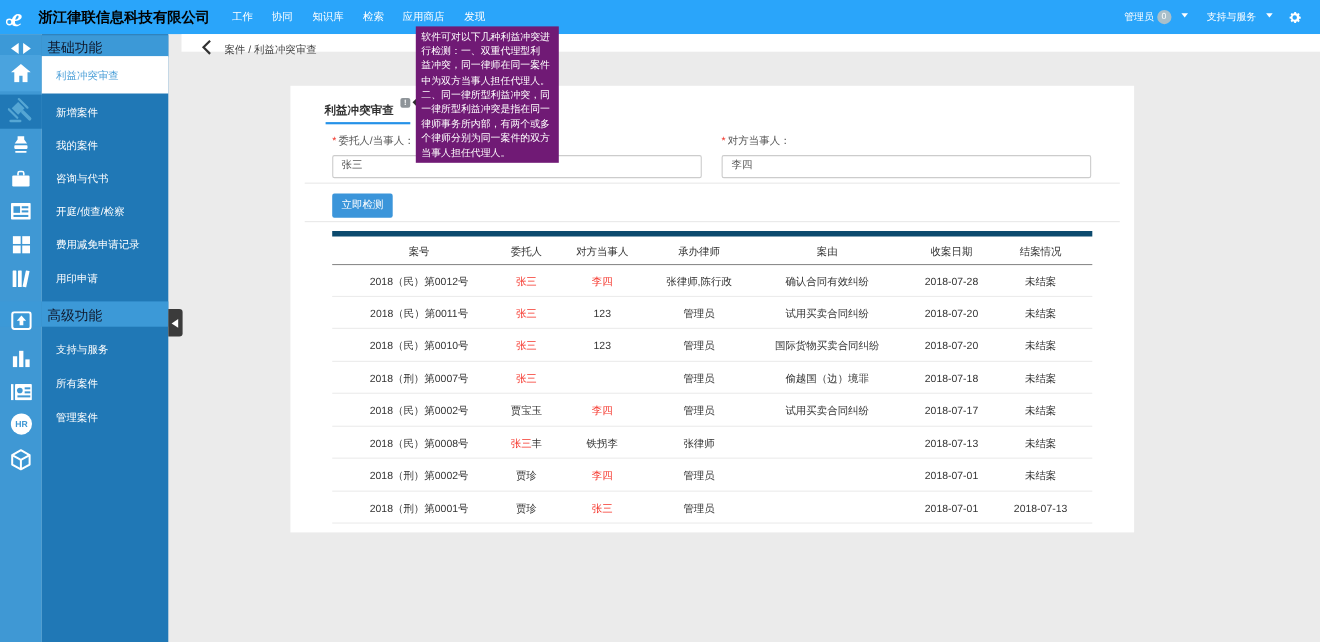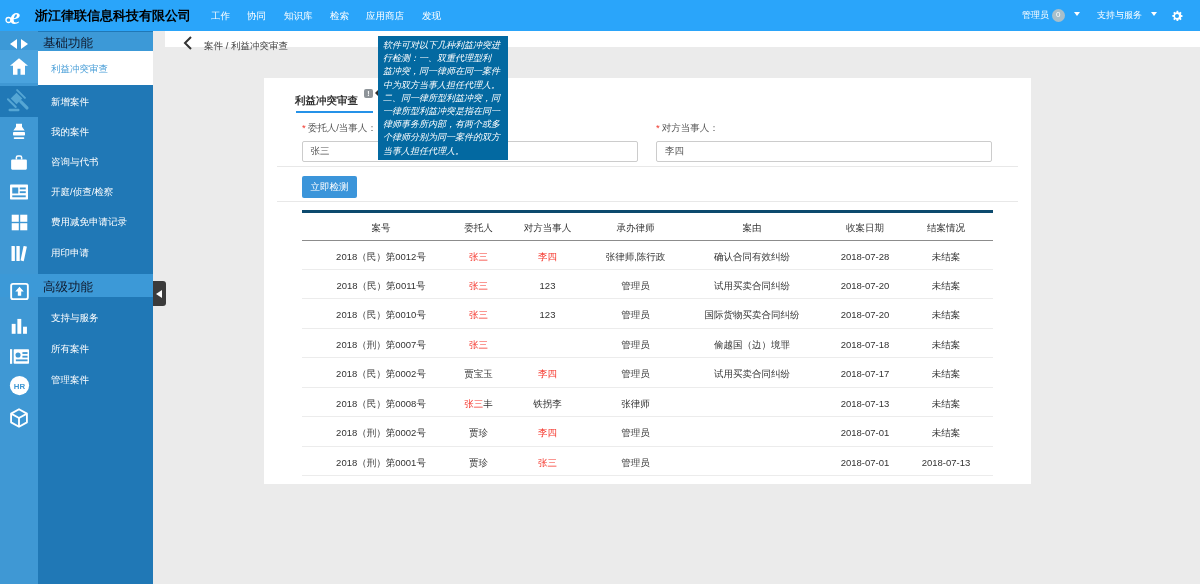--- a/index.html
+++ b/index.html
@@ -37,26 +37,26 @@
 .flabel .star { color:#f0372c; margin-right:2px; }
 .finput { position:absolute; top:63.5px; width:336px; height:20.5px; border:1px solid #ccc; border-radius:2px; font-size:9.5px; color:#555; line-height:18.5px; padding-left:8px; background:#fff; }
 .divider { position:absolute; left:13px; width:741px; height:1px; background:#e8e8e8; }
 #btn { position:absolute; left:38px; top:98px; width:55px; height:22px; background:#3b95da; border-radius:2px; color:#fff; font-size:9.5px; text-align:center; line-height:22px; }
 
 
 #tbl { position:absolute; left:38px; top:132.5px; width:691px; }
 .trow { height:29.45px; line-height:31.5px; font-size:9.5px; color:#333; white-space:nowrap; border-bottom:1px solid #ececec; }
 .trow span { display:inline-block; text-align:center; vertical-align:top; }
 .c1{width:158px}.c2{width:37px}.c3{width:101px}.c4{width:75px}.c5{width:158px}.c6{width:68px}.c7{width:94px}
-#thead { height:30.5px; line-height:30.5px; font-size:9.5px; color:#333; border-top:3px solid #0c4a6e; border-bottom:1px solid #8c8c8c; white-space:nowrap; }
+#thead { height:30.5px; line-height:30.5px; font-size:9.5px; color:#333; border-top:5px solid #0c4a6e; border-bottom:1px solid #8c8c8c; white-space:nowrap; }
 #thead span { display:inline-block; text-align:center; }
 .red { color:#f5352b; }
 
 
-#tip { position:absolute; left:378px; top:36px; width:130px; height:124px; background:#0369a1; color:#fff; font-size:9px; line-height:13.2px; padding:3px 5px; z-index:50;font-style:italic; }
+#tip { position:absolute; left:378px; top:24px; width:130px; height:124px; background:#701a75; color:#fff; font-size:9px; line-height:13.2px; padding:3px 5px; z-index:50; }
 #tiparrow { position:absolute; left:374.5px; top:89px; width:0; height:0; border-top:4px solid transparent; border-bottom:4px solid transparent; border-right:4.5px solid #2e2e2e; z-index:50; }
 </style>
 </head>
 <body>
 
 <div id="topbar">
   <svg class="abs" style="left:4px;top:4px" width="26" height="24" viewBox="0 0 26 24">
     <circle cx="4.5" cy="16" r="2.5" fill="none" stroke="#fff" stroke-width="1.3"></circle>
     <text x="6" y="20" font-family="Liberation Serif,serif" font-style="italic" font-weight="bold" font-size="23" fill="#fff">e</text>
   </svg>

